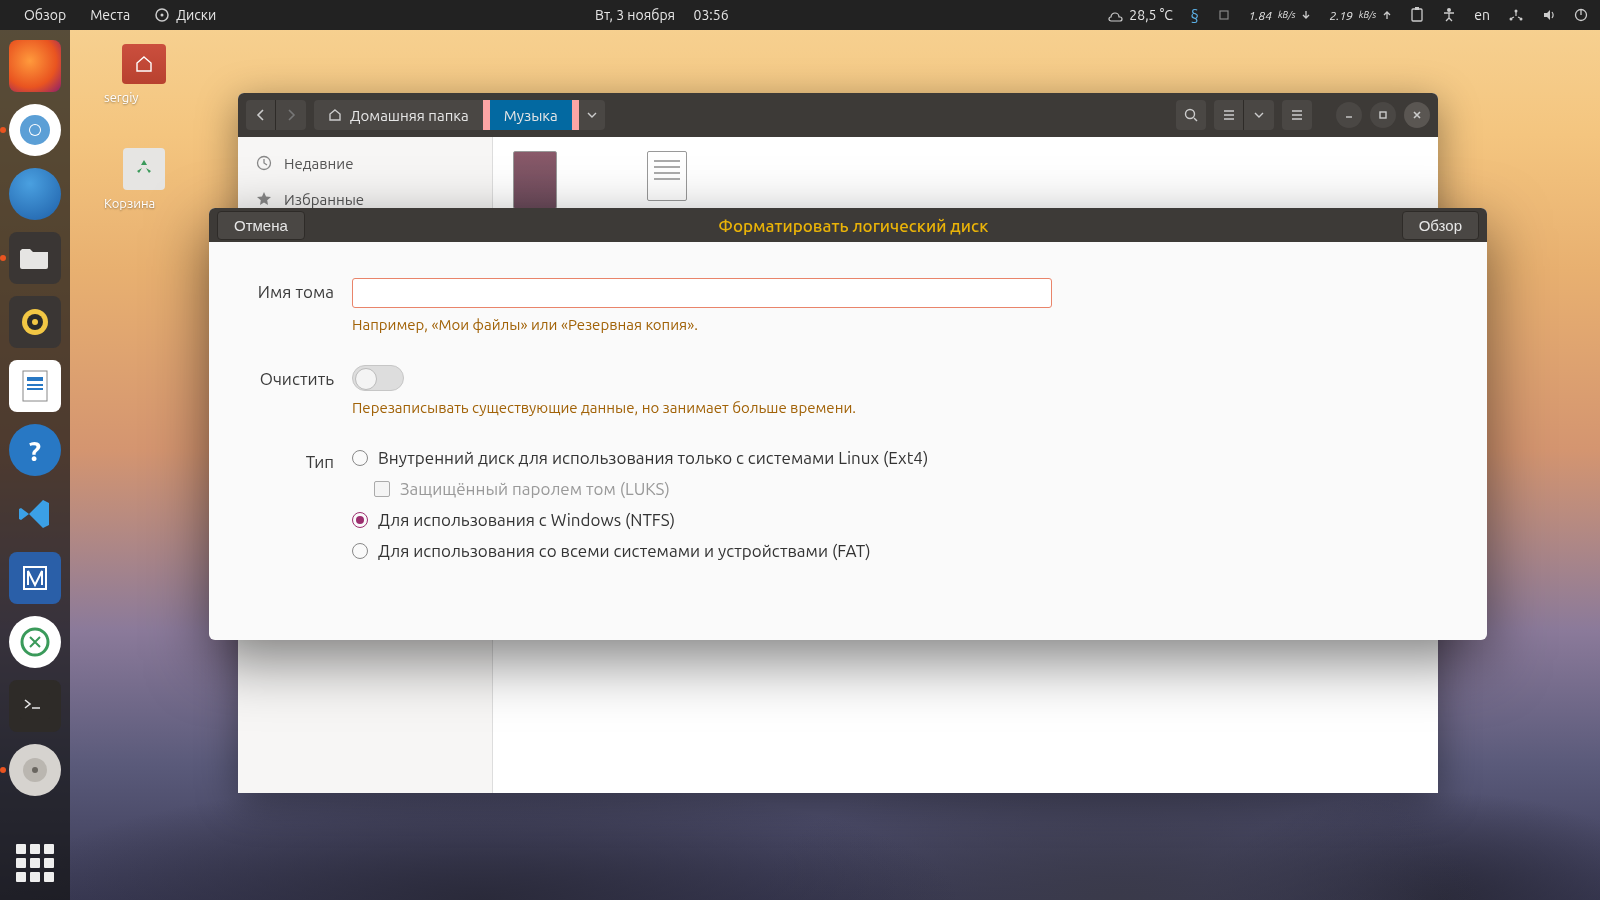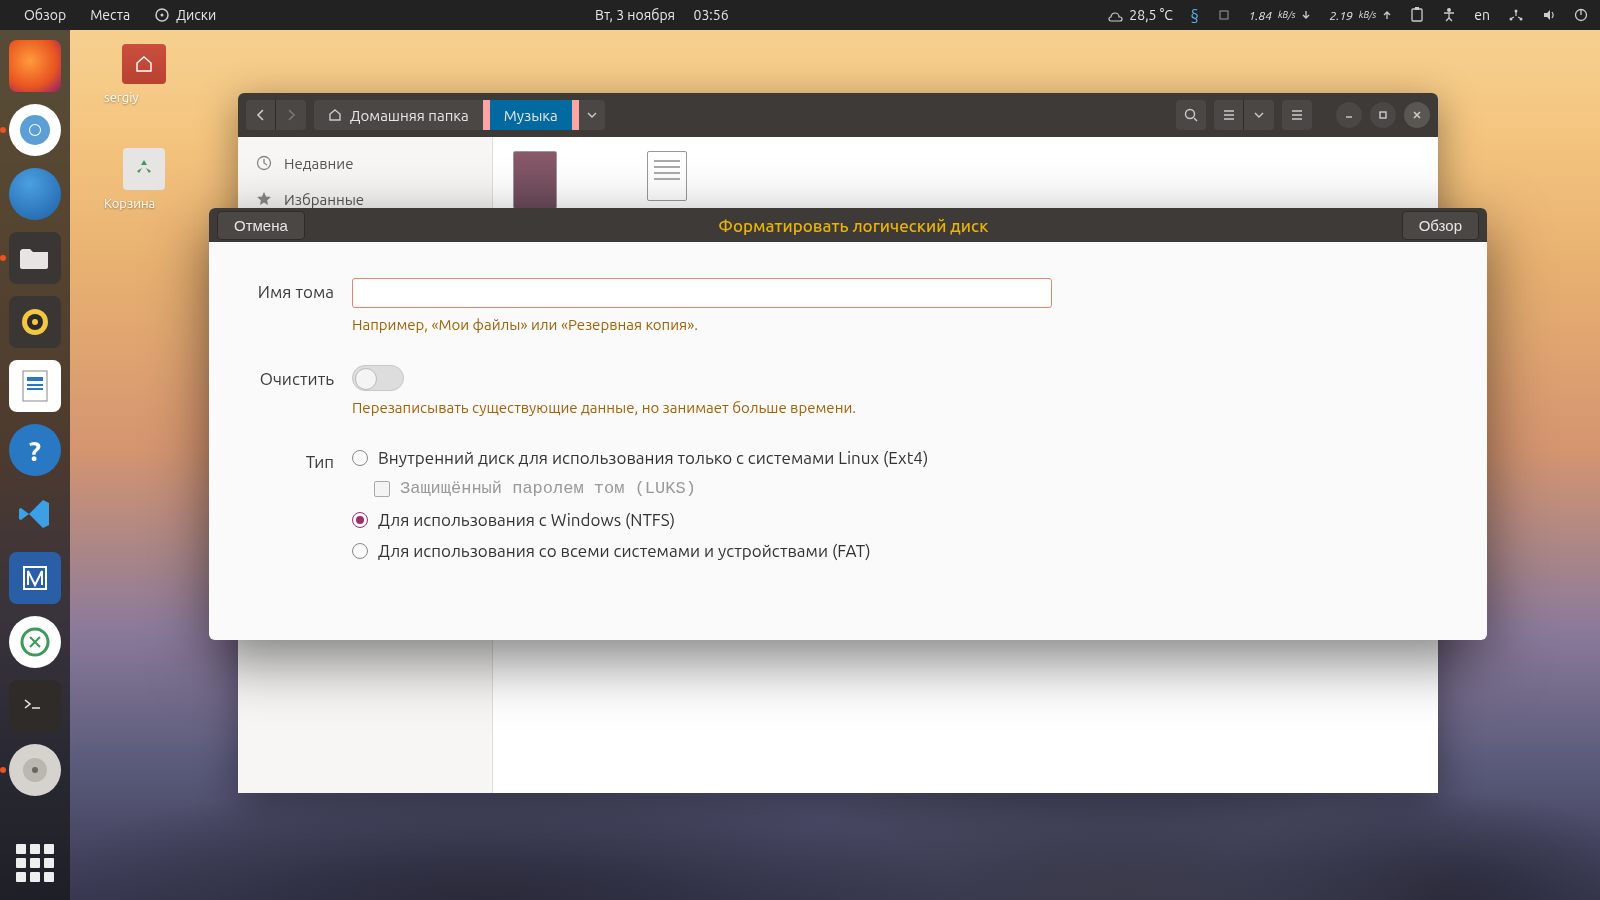--- a/index.html
+++ b/index.html
@@ -142,21 +142,21 @@
   width: 52px; height: 26px; background: #ddd;
   border: 1px solid #c6c6c6; border-radius: 13px;
   position: relative; cursor: pointer;
 }
 .switch::after {
   content: ""; position: absolute; left: 2px; top: 2px;
   width: 20px; height: 20px; border-radius: 50%;
   background: #f4f4f4; border: 1px solid #bbb;
 }
 .radio-row { display: flex; align-items: center; gap: 10px; margin-bottom: 12px; color: #333; font-size: 17px; cursor: pointer; }
-.radio-row.sub { padding-left: 22px; font-family: Liberation Mono, monospace; }
+.radio-row.sub { padding-left: 22px; }
 .radio {
   width: 16px; height: 16px; border: 1px solid #888;
   border-radius: 50%; display: inline-block; position: relative;
 }
 .radio.selected { border-color: #9c2d6e; }
 .radio.selected::after {
   content: ""; position: absolute; left: 3px; top: 3px;
   width: 8px; height: 8px; border-radius: 50%; background: #9c2d6e;
 }
 .cbox {

